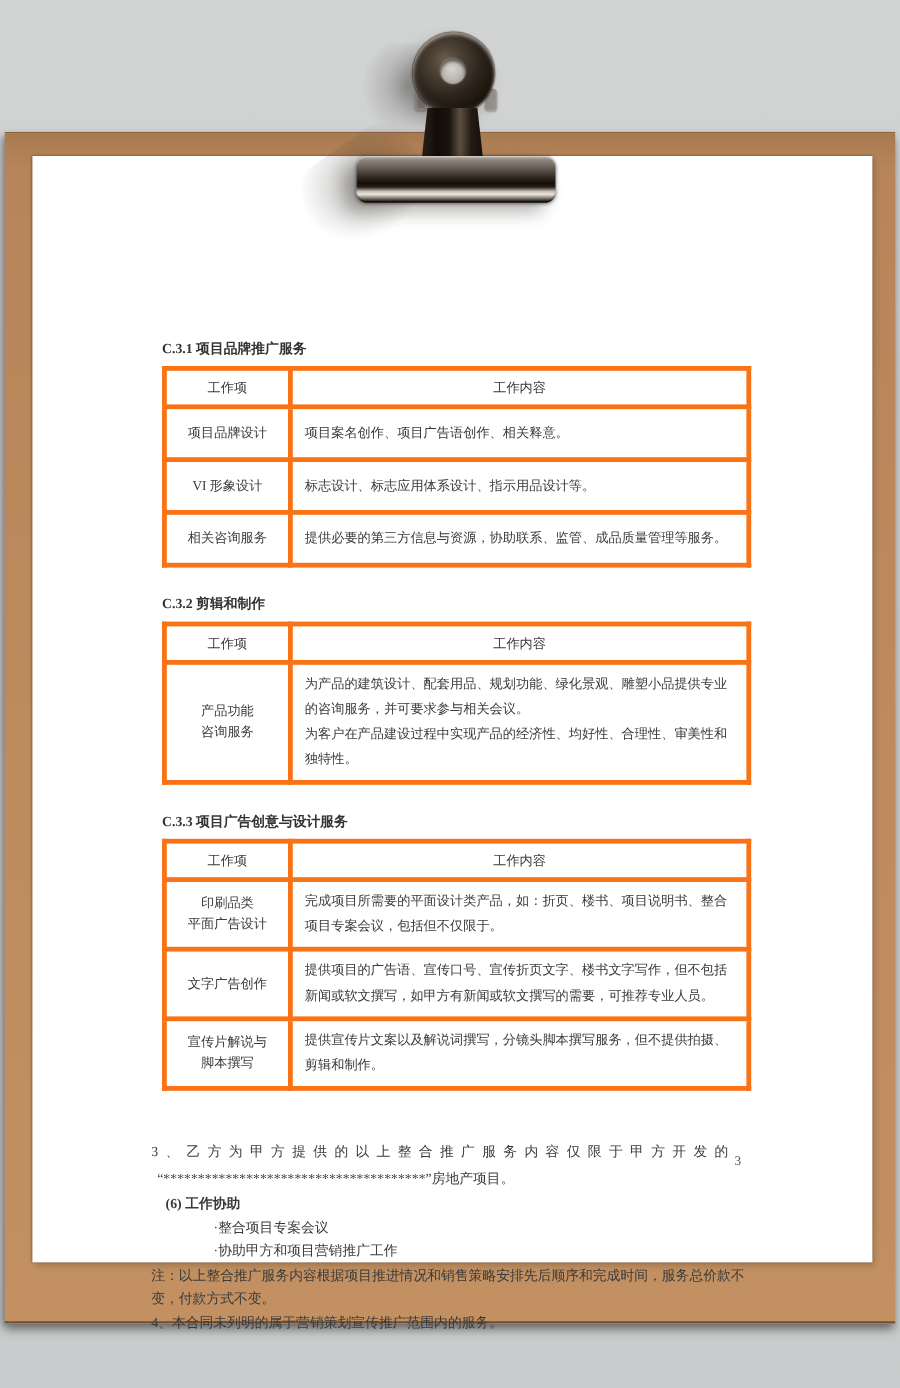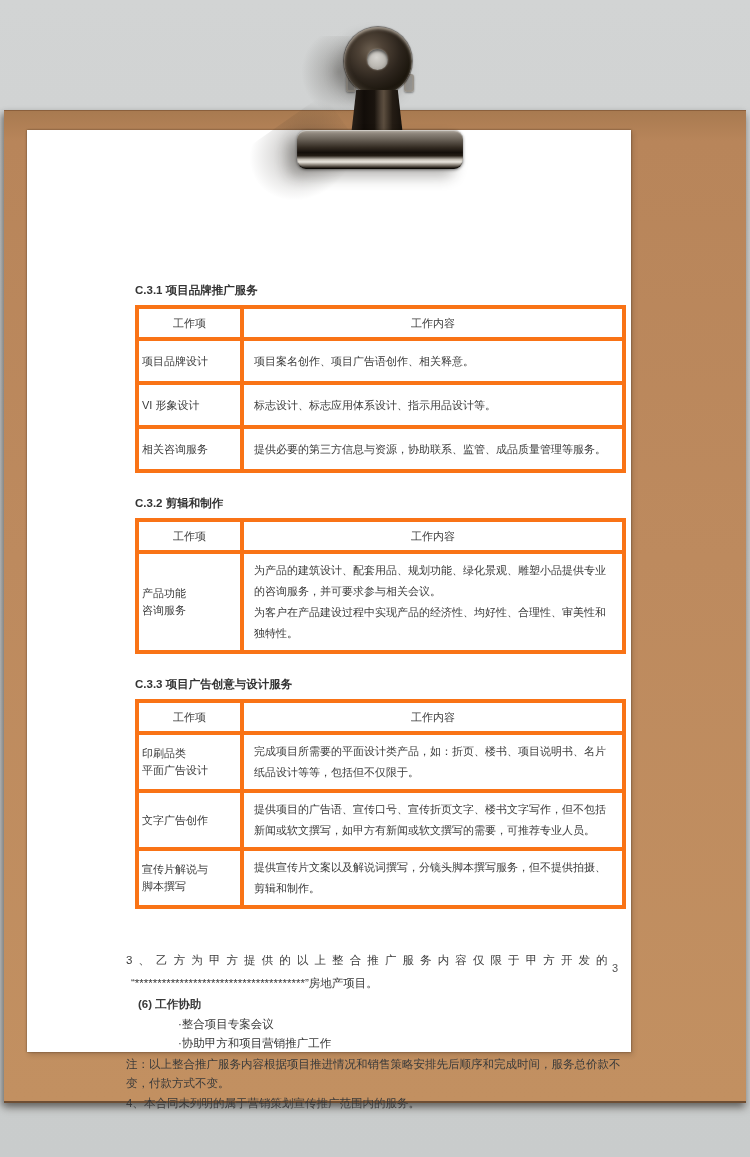--- a/index.html
+++ b/index.html
@@ -10,31 +10,32 @@
   }
   
   .clipboard{
     position:absolute;left:4px;top:110px;width:742px;height:990px;
     background:linear-gradient(180deg,#a87a50 0%,#b8855a 3%,#bd8a5e 45%,#c29061 100%);
     box-shadow:-3px 3px 6px rgba(0,0,0,0.25),0 5px 8px rgba(40,30,20,0.40);
     border-top:1px solid #8a5f3c;border-bottom:2px solid #6e4e33;
   }
   
   .paper{
-    position:absolute;left:27px;top:130px;width:604px;height:922px;background:#ffffff;
+    position:absolute;left:27px;top:130px;width:700px;height:922px;background:#ffffff;
     box-shadow:0 0 2px rgba(0,0,0,0.45),2px 3px 5px rgba(60,40,25,0.20);
+    font-family:Liberation Serif, serif;
   }
   .content{position:absolute;left:99px;top:153px;width:504px;color:#3a3a3a;font-size:11.5px;}
   .section{margin-bottom:23px;}
   .section-heading{font-size:11.5px;font-weight:600;color:#333;margin:0 0 7px 9px;}
   table.wtable{border-collapse:collapse;margin-left:9px;width:491px;table-layout:fixed;}
   .wtable col.c1{width:105px;}
   .wtable th,.wtable td{border:4px solid #f97316;color:#3a3a3a;font-size:11px;font-weight:normal;}
   .wtable th{height:26px;text-align:center;}
-  .wtable td.item{vertical-align:middle;line-height:17px;padding:6px 3px;}
+  .wtable td.item{text-align:center;vertical-align:middle;line-height:17px;padding:6px 3px;}
   .wtable td.cont{text-align:left;vertical-align:middle;line-height:21px;padding:6px 10px;}
   .wtable tr.h28 td{height:28px;}
   .paras{margin-top:42px;}
   .para{line-height:19.5px;margin:0;}
   .justified{letter-spacing:6.1px;white-space:nowrap;}
   .line2{padding-left:5px;margin-top:3px;}
   .item6{padding-left:12px;font-weight:600;margin-top:2px;}
   .bullet{padding-left:52px;}
   .note{margin-top:1px;}
   .page-num{position:absolute;left:585px;top:832px;font-size:11px;color:#555;}
@@ -137,21 +138,21 @@
           <tbody>
           <tr>
             <th>工作项</th>
             <th>工作内容</th>
           </tr>
           <tr>
             <td class="item">
               <div>印刷品类</div>
               <div>平面广告设计</div>
             </td>
-            <td class="cont">完成项目所需要的平面设计类产品，如：折页、楼书、项目说明书、名片纸品设计等等，包括但不仅限于。</td>
+            <td class="cont">完成项目所需要的平面设计类产品，如：折页、楼书、项目说明书、整合项目专案会议，包括但不仅限于。</td>
           </tr>
           <tr>
             <td class="item">文字广告创作</td>
             <td class="cont">提供项目的广告语、宣传口号、宣传折页文字、楼书文字写作，但不包括新闻或软文撰写，如甲方有新闻或软文撰写的需要，可推荐专业人员。</td>
           </tr>
           <tr>
             <td class="item">
               <div>宣传片解说与</div>
               <div>脚本撰写</div>
             </td>

